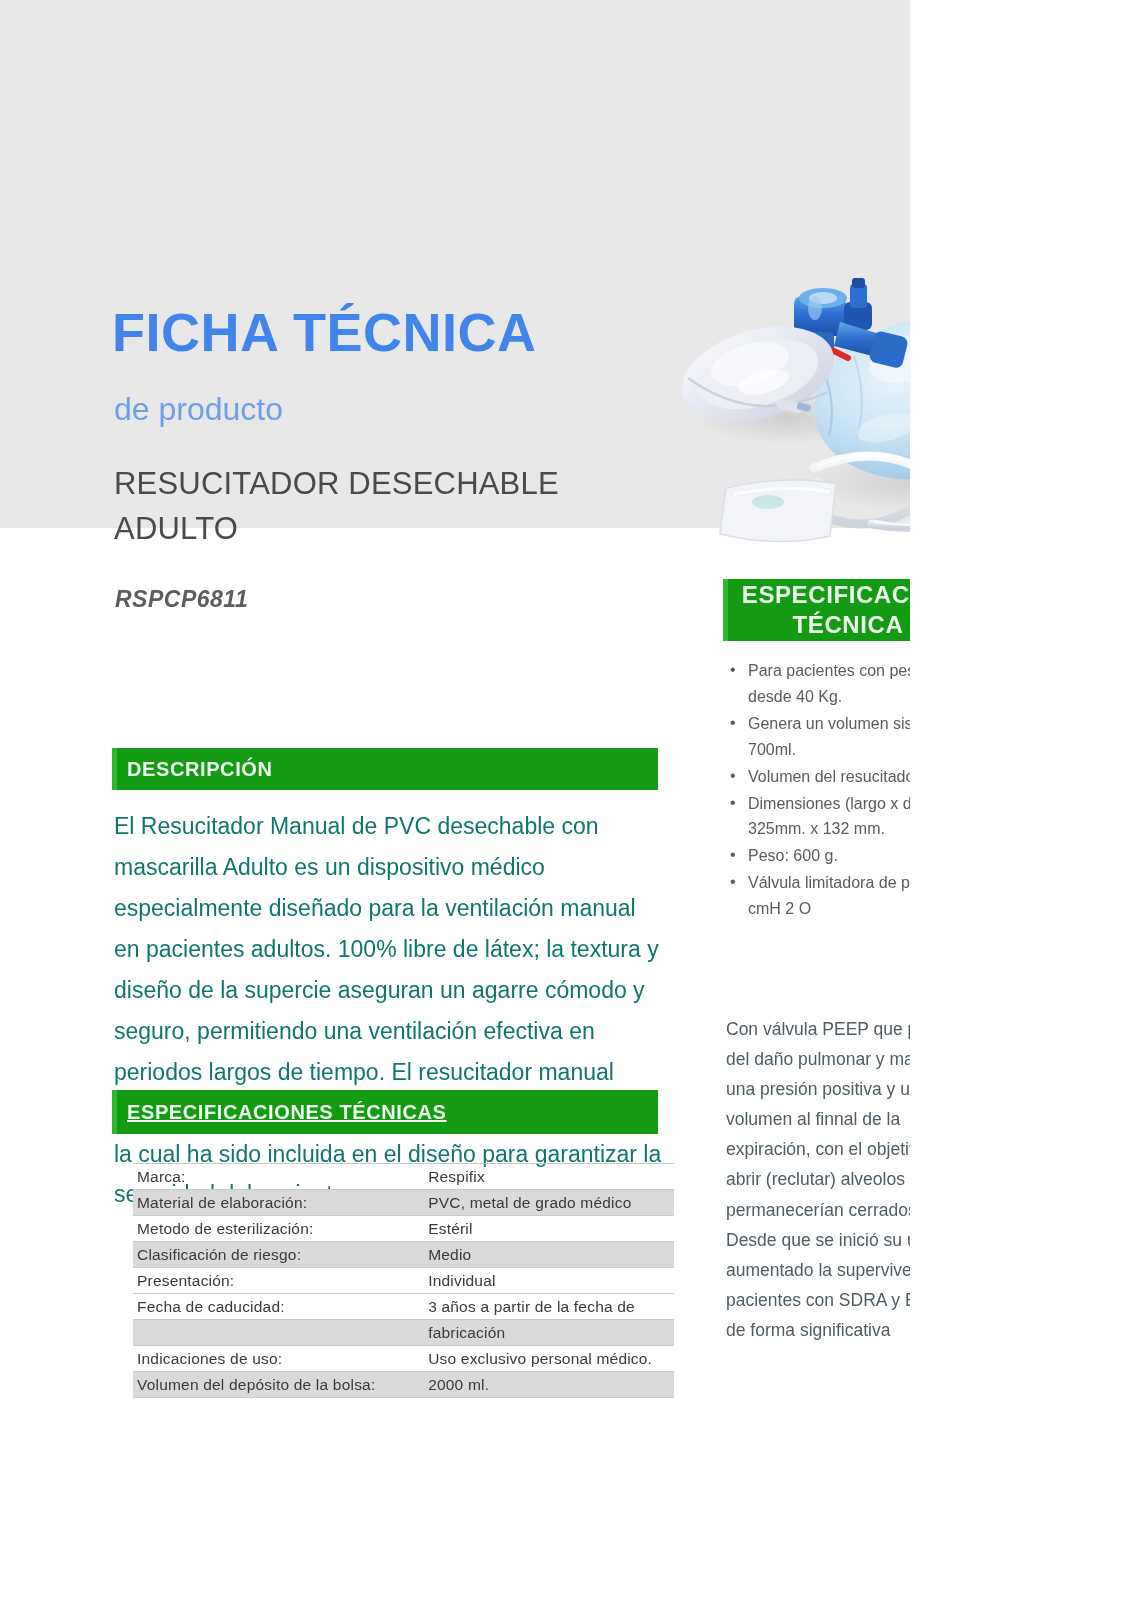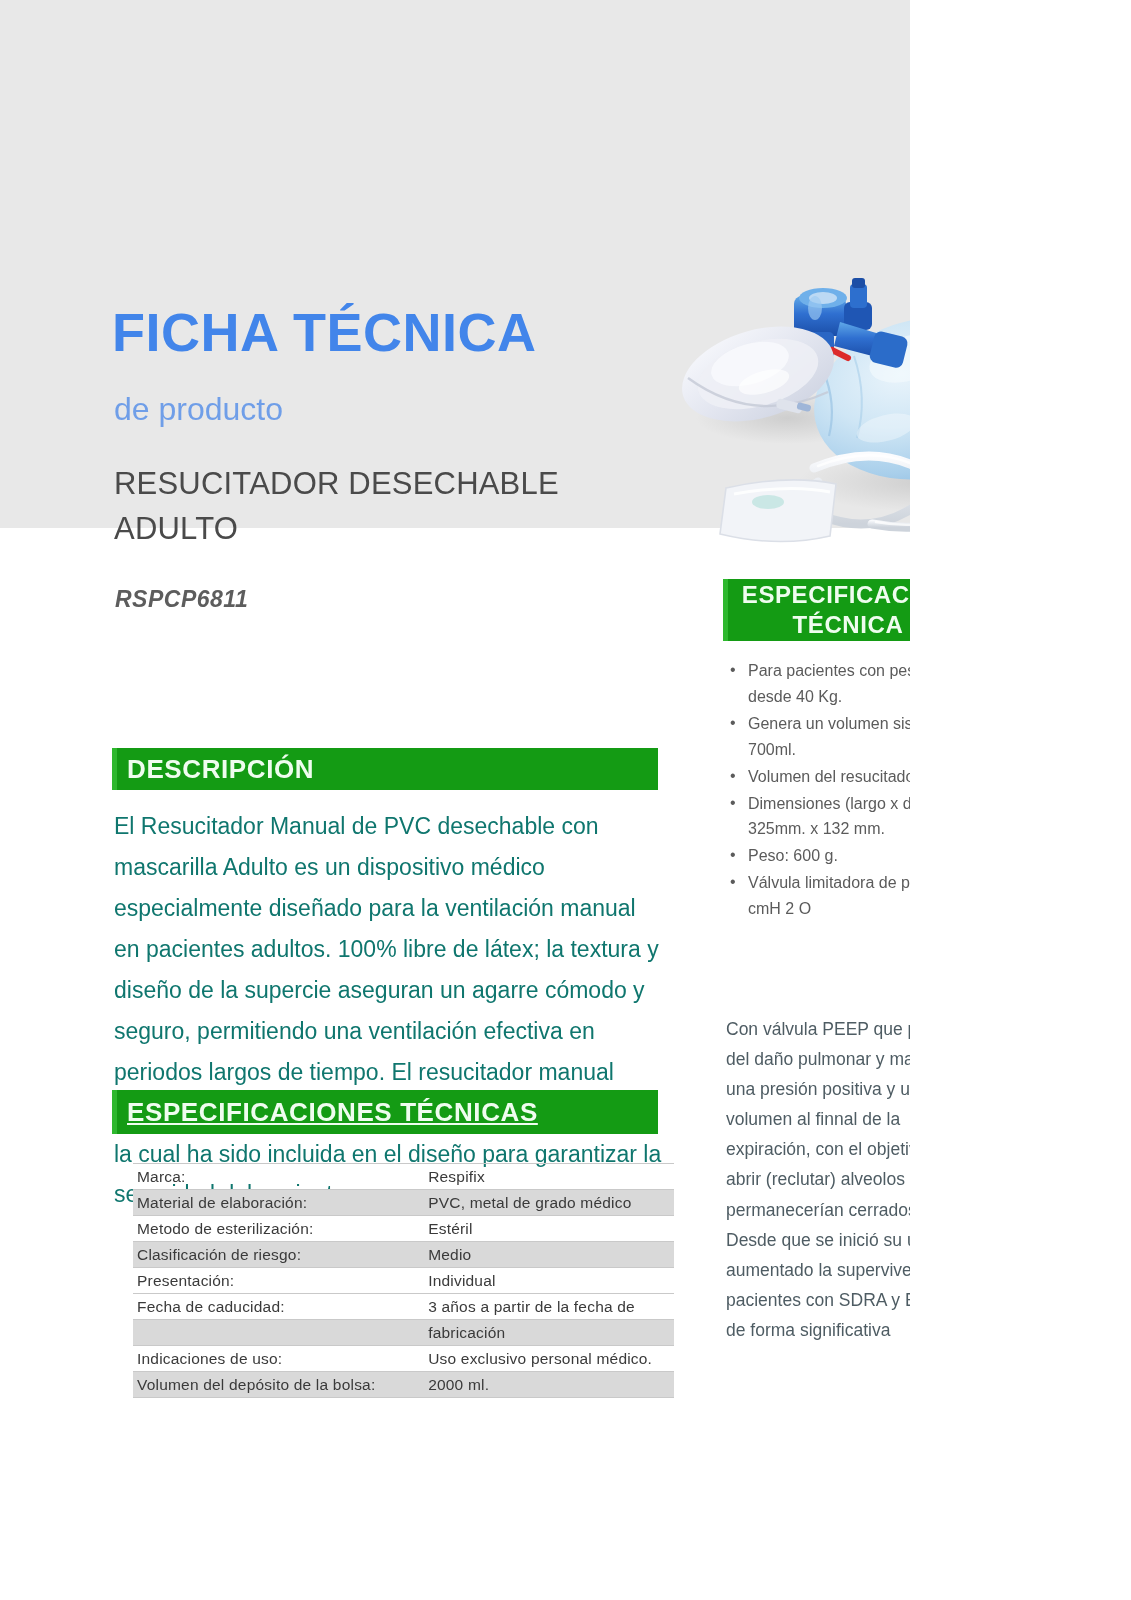--- a/index.html
+++ b/index.html
@@ -93,21 +93,21 @@
     border-left: 5px solid #2eb82e;
     box-sizing: border-box;
     color: #effdef;
     font-weight: 700;
     letter-spacing: 0.6px;
   }
   .green-bar.left-align {
     display: flex;
     align-items: center;
     padding-left: 10px;
-    font-size: 26px;
+    font-size: 20px;
   }
   .green-bar.center-align {
     display: flex;
     align-items: center;
     justify-content: center;
     text-align: center;
     font-size: 24px;
     line-height: 1.25;
   }
 

